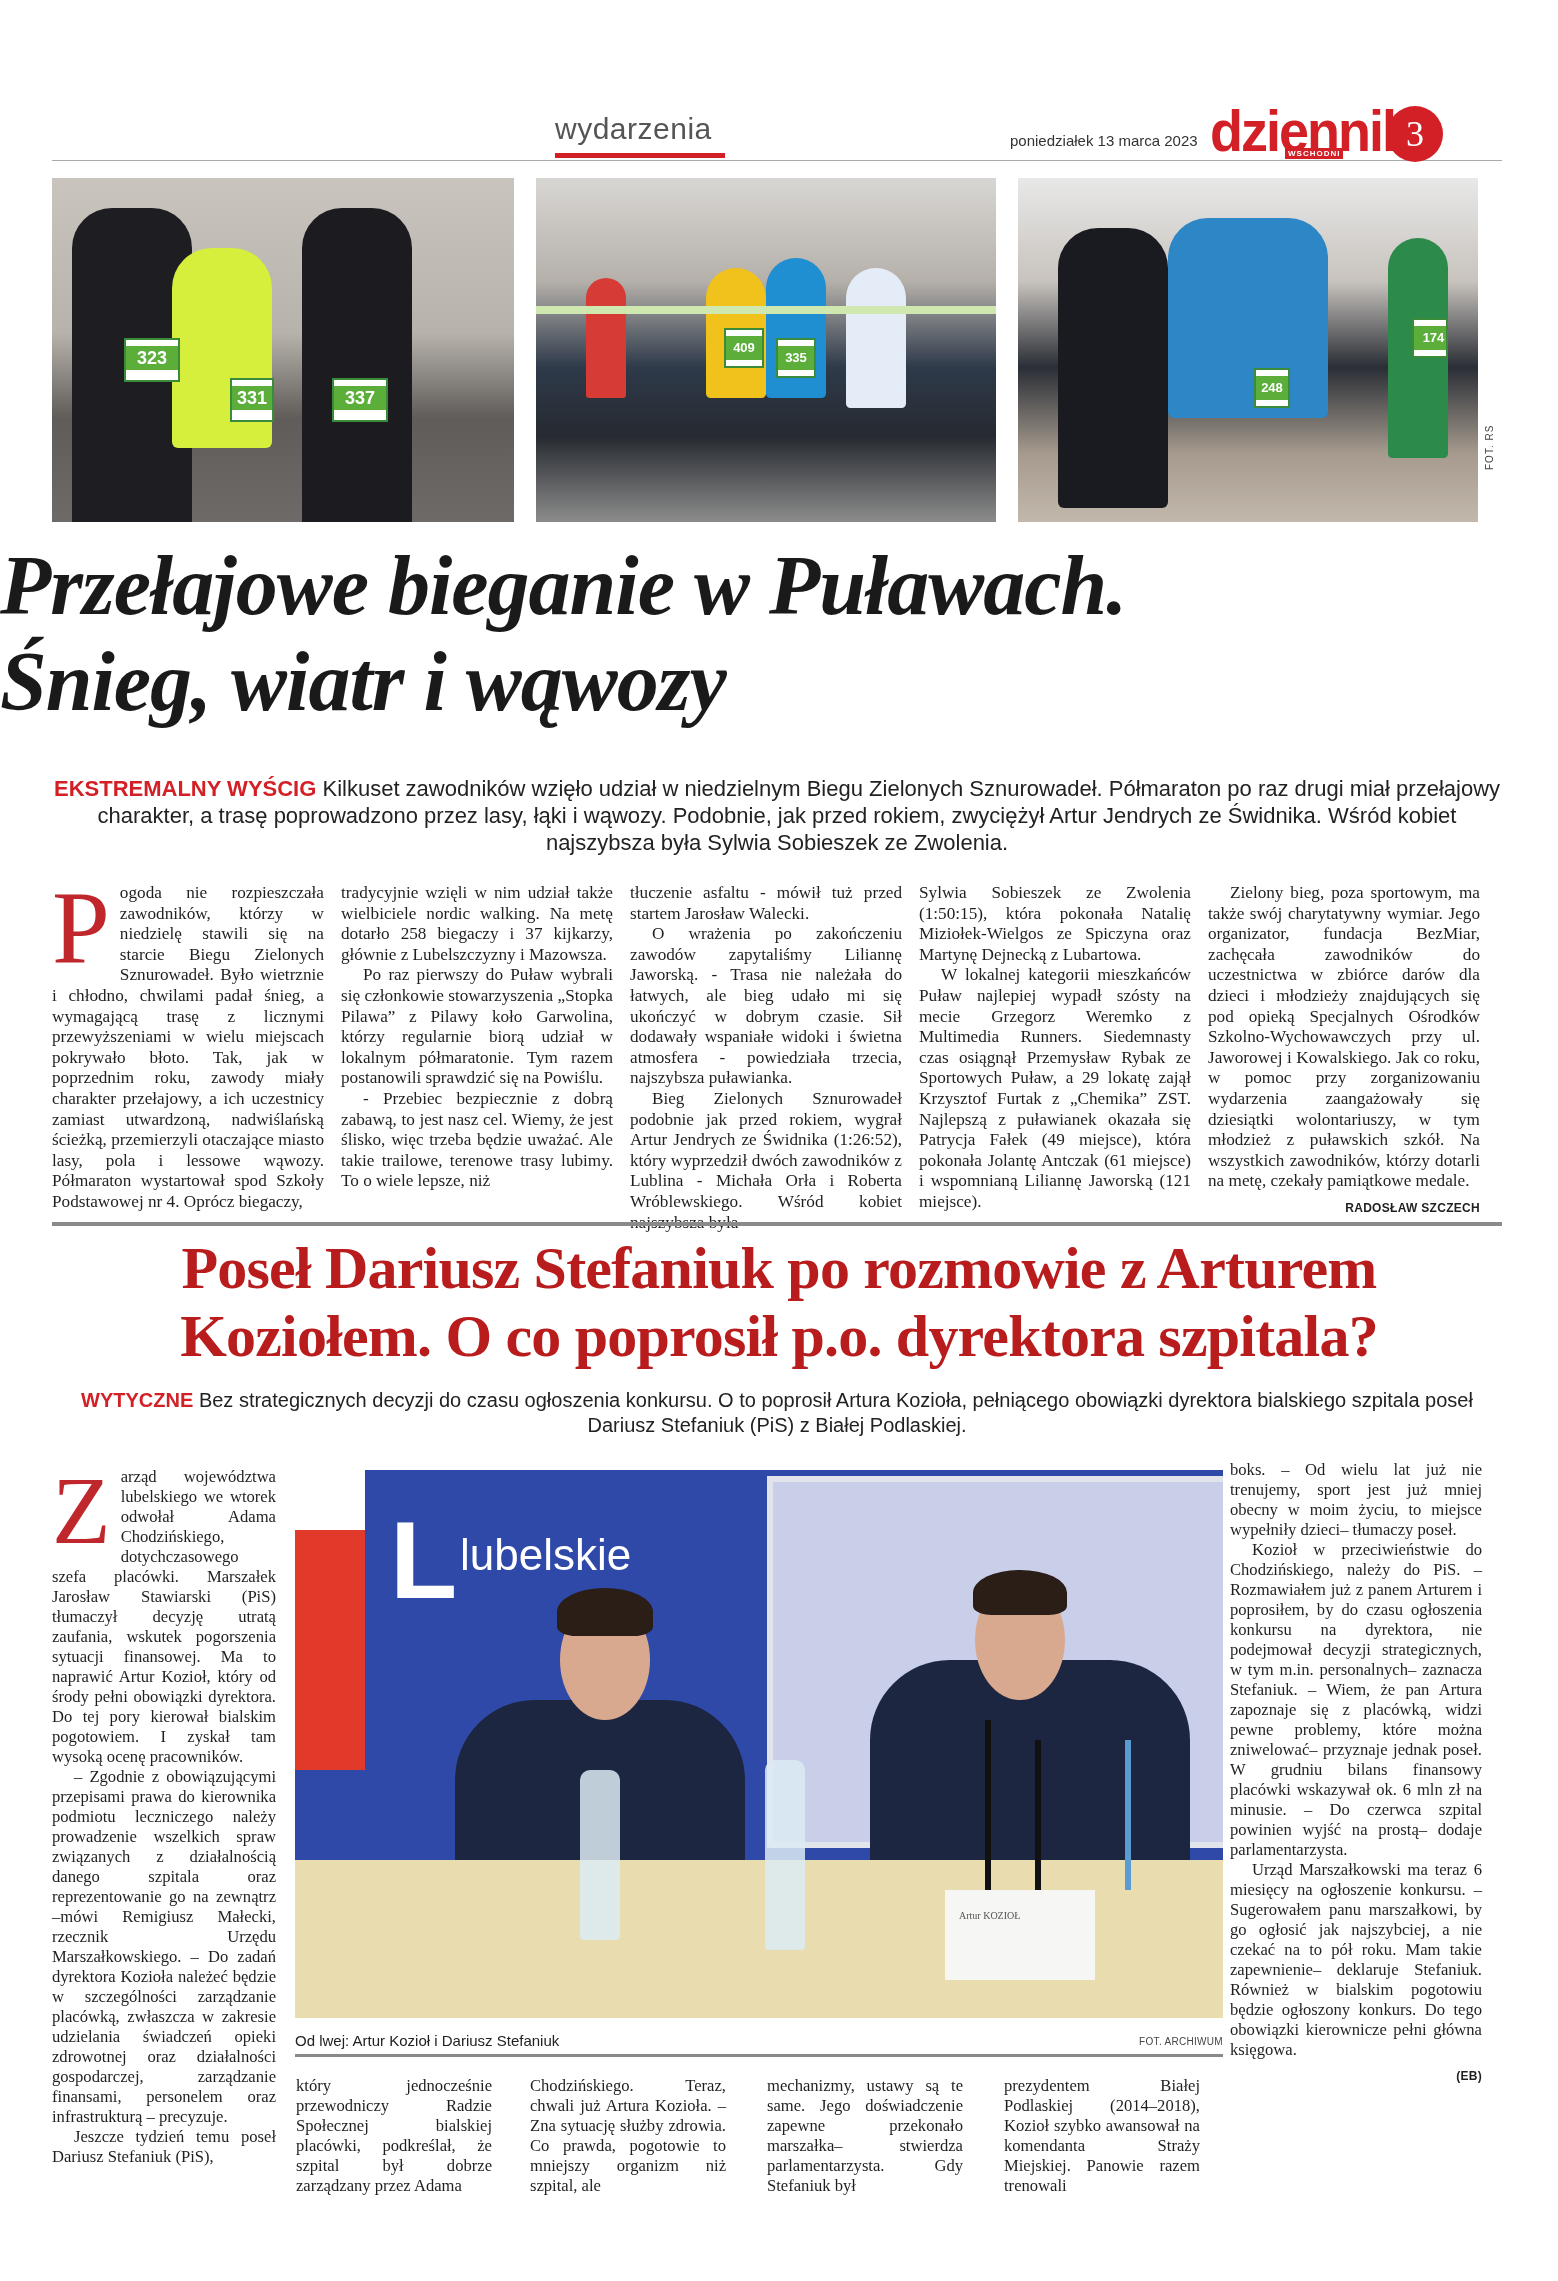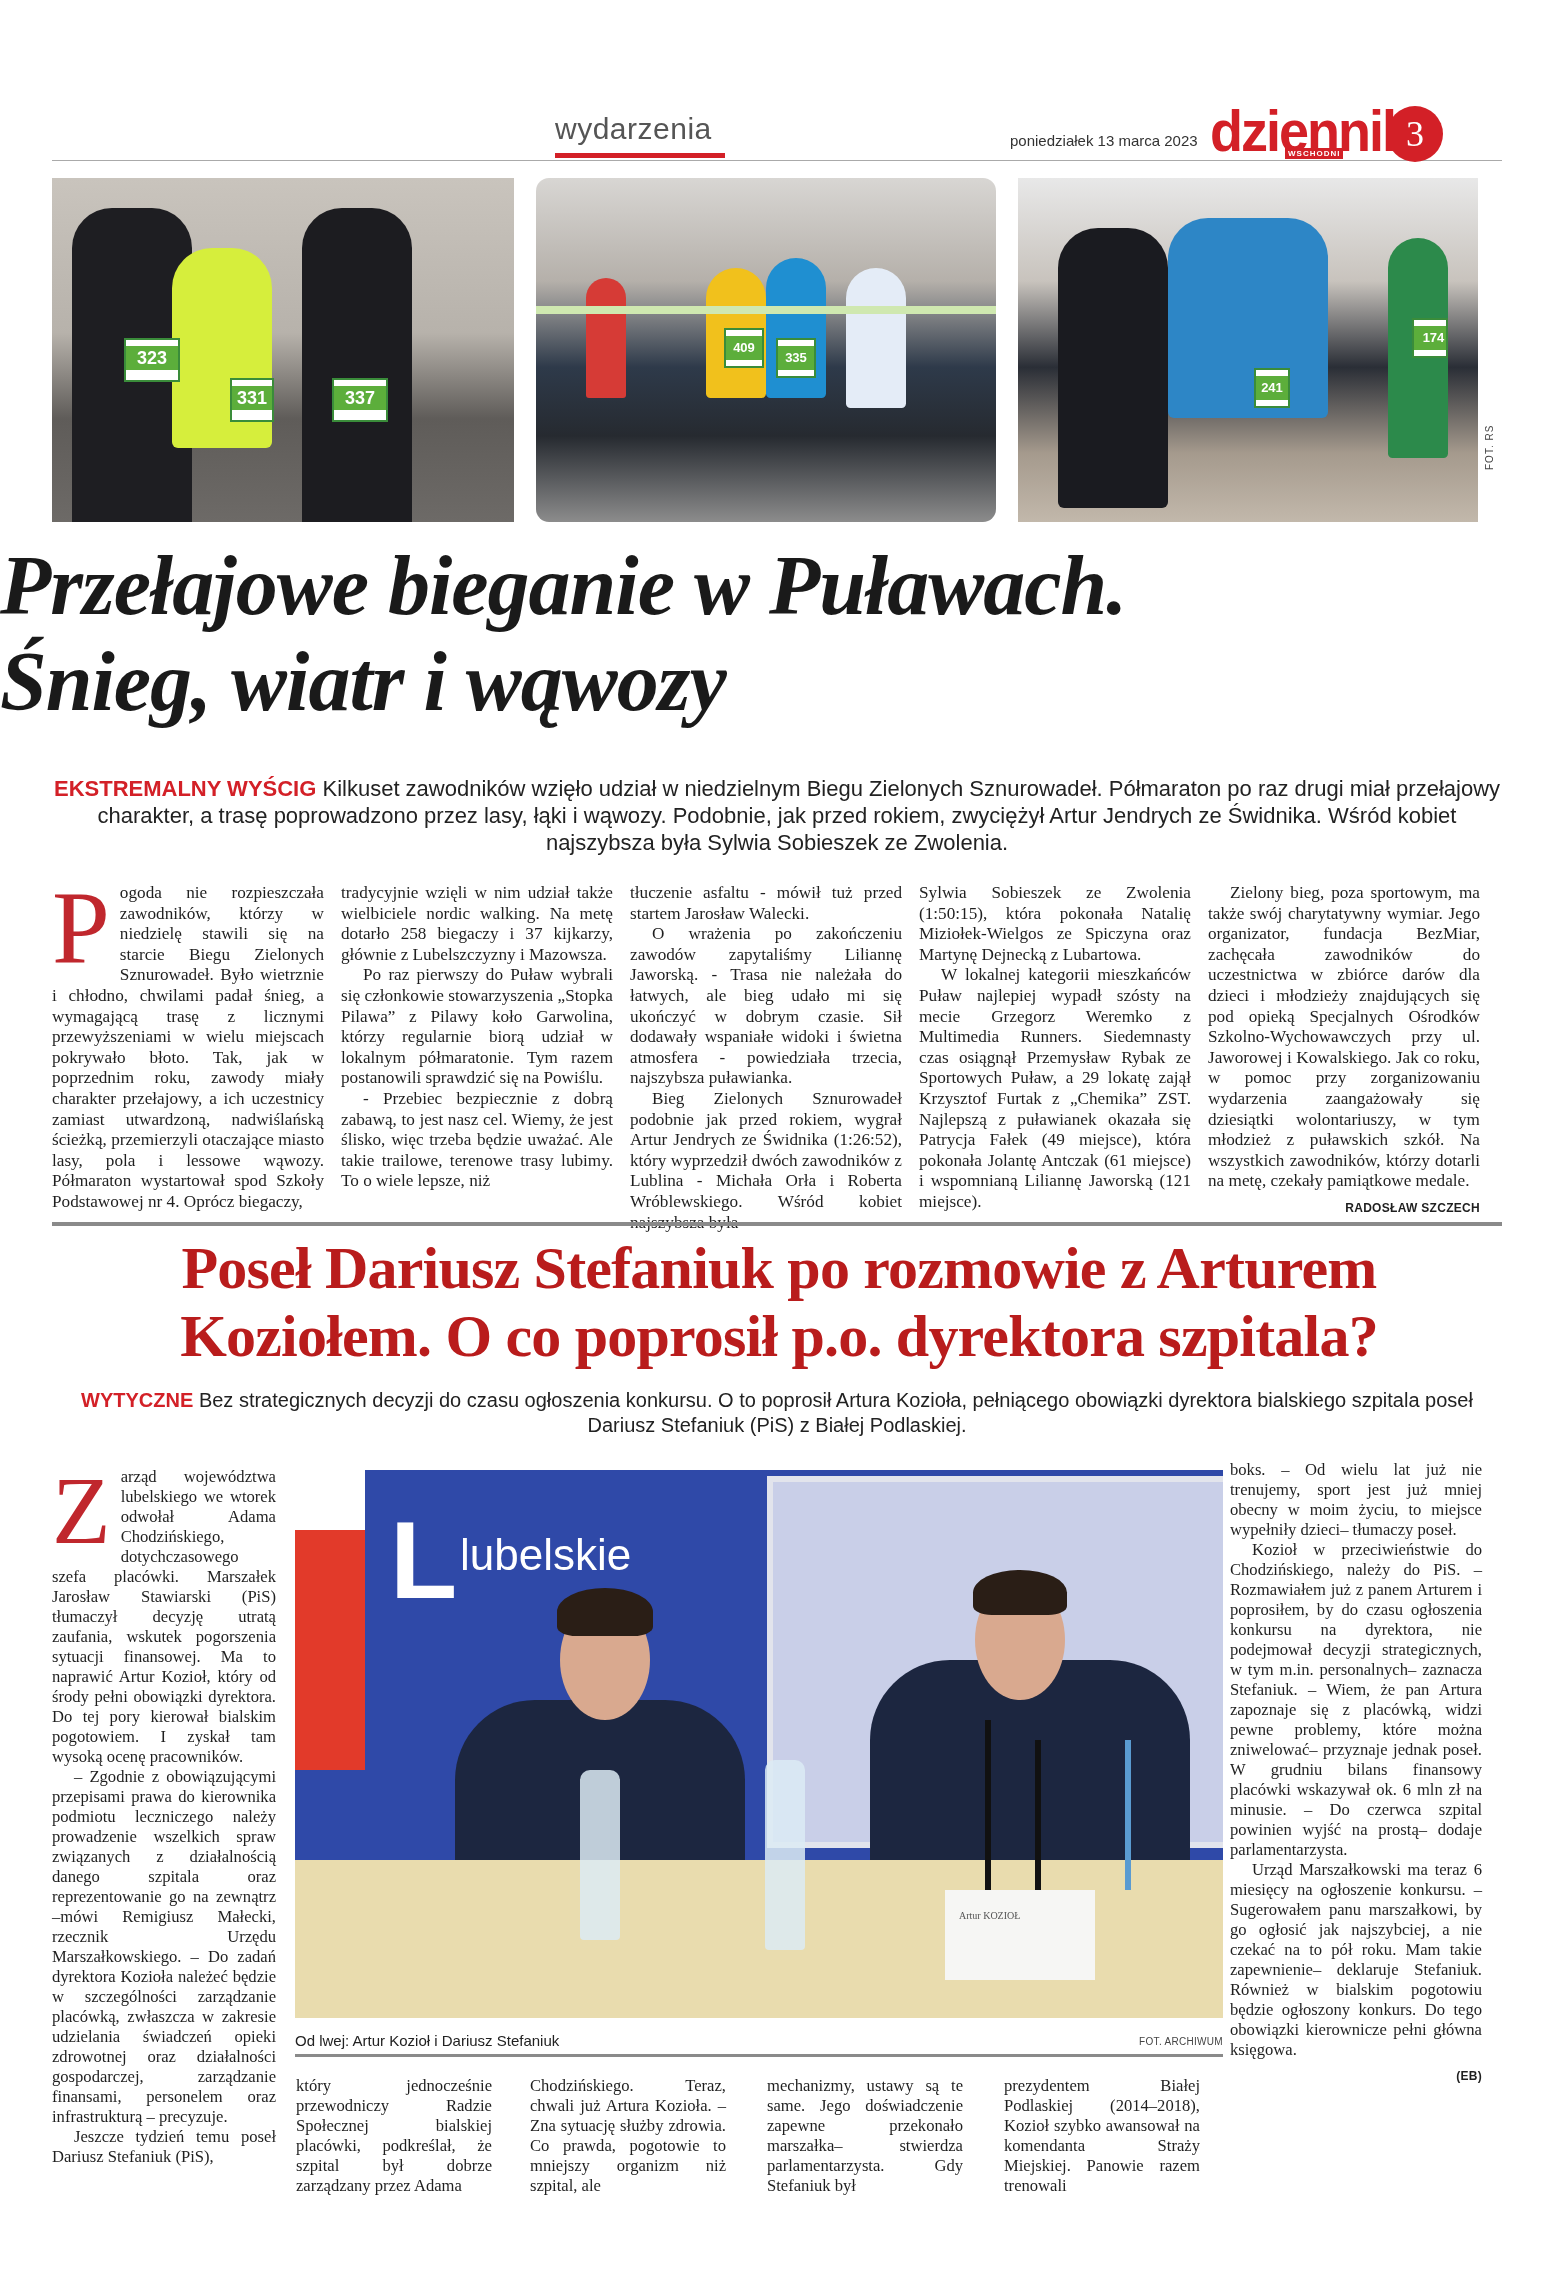--- a/index.html
+++ b/index.html
@@ -12,21 +12,21 @@
   .header-rule { position:absolute; left:52px; top:160px; width:1450px; height:1px; background:#aaa; }
   .date { position:absolute; left:1010px; top:132px; font-family:"Liberation Sans", sans-serif; font-size:15px; color:#333; }
   .logo { position:absolute; left:1210px; top:104px; width:170px; height:58px; }
   .logo-text { font-family:"Liberation Sans", sans-serif; font-weight:bold; font-size:54px; color:#d32027; letter-spacing:-2px; line-height:54px; transform:scaleY(1.05); display:inline-block; }
   .logo-sub { position:absolute; left:75px; top:44px; background:#d32027; color:#fff; font-family:"Liberation Sans", sans-serif; font-size:8px; font-weight:bold; padding:1px 3px; letter-spacing:1px; }
   .page-num { position:absolute; left:1387px; top:106px; width:56px; height:56px; border-radius:50%; background:#d32027; color:#fff; font-family:"Liberation Serif", serif; font-size:36px; text-align:center; line-height:56px; }
 
   
   .photo { position:absolute; overflow:hidden; }
   .p1 { left:52px; top:178px; width:462px; height:344px; background:linear-gradient(180deg,#c9c4bd 0%,#b7b2ab 45%,#5f5c59 70%,#6d6a67 100%); }
-  .p2 { left:536px; top:178px; width:460px; height:344px; background:linear-gradient(180deg,#d8d6d3 0%,#b5b0aa 30%,#2e3a4a 55%,#262a30 75%,#8c8c8c 100%);border-radius:13px; }
+  .p2 { left:536px; top:178px; width:460px; height:344px; background:linear-gradient(180deg,#d8d6d3 0%,#b5b0aa 30%,#2e3a4a 55%,#262a30 75%,#8c8c8c 100%); }
   .p3 { left:1018px; top:178px; width:460px; height:344px; background:linear-gradient(180deg,#e8e8e8 0%,#c8c3bd 30%,#2a2e36 55%,#a59a8d 80%,#c2b8ab 100%); }
   .runner { position:absolute; border-radius:40px 40px 6px 6px; }
   .bib { position:absolute; background:#fff; border:2px solid #3a8c3a; color:#fff; font-family:"Liberation Sans", sans-serif; font-weight:bold; font-size:18px; text-align:center; }
   .bib span { display:block; background:#5cae3b; margin:6px 0 8px 0; line-height:24px; }
   .tape { position:absolute; left:0; top:128px; width:100%; height:8px; background:#cfe8b0; }
   .fot-rs { position:absolute; left:1484px; top:470px; transform:rotate(-90deg); transform-origin:left top; font-family:"Liberation Sans", sans-serif; font-size:10px; color:#444; letter-spacing:1px; }
 
   
   .h1 { position:absolute; left:0; width:1558px; text-align:left; font-family:"Liberation Serif", serif; font-weight:bold; color:#1a1a1a; letter-spacing:-1px;font-style:italic; }
   .h1a { top:538px; font-size:84px; line-height:96px; }
@@ -119,21 +119,21 @@
       </div>
     <div class="bib" style="left:240px;top:160px;width:36px;height:36px;">
         <span style="font-size:13px;">335</span>
       </div>
   </div>
   <div class="photo p3">
     <div class="runner" style="left:40px;top:50px;width:110px;height:280px;background:#1a1b20;"></div>
     <div class="runner" style="left:150px;top:40px;width:160px;height:200px;background:#2d86c6;"></div>
     <div class="runner" style="left:370px;top:60px;width:60px;height:220px;background:#2c8a4b;"></div>
     <div class="bib" style="left:236px;top:190px;width:32px;height:36px;">
-        <span style="font-size:13px;">241</span>
+        <span style="font-size:13px;">248</span>
       </div>
     <div class="bib" style="left:394px;top:140px;width:32px;height:36px;">
         <span style="font-size:13px;padding-left:7px;">174</span>
       </div>
   </div>
   <div class="fot-rs">FOT. RS</div>
 
   <div class="h1 h1a">Przełajowe bieganie w Puławach.</div>
   <div class="h1 h1b">Śnieg, wiatr i wąwozy</div>
   <div class="lead lead1">

